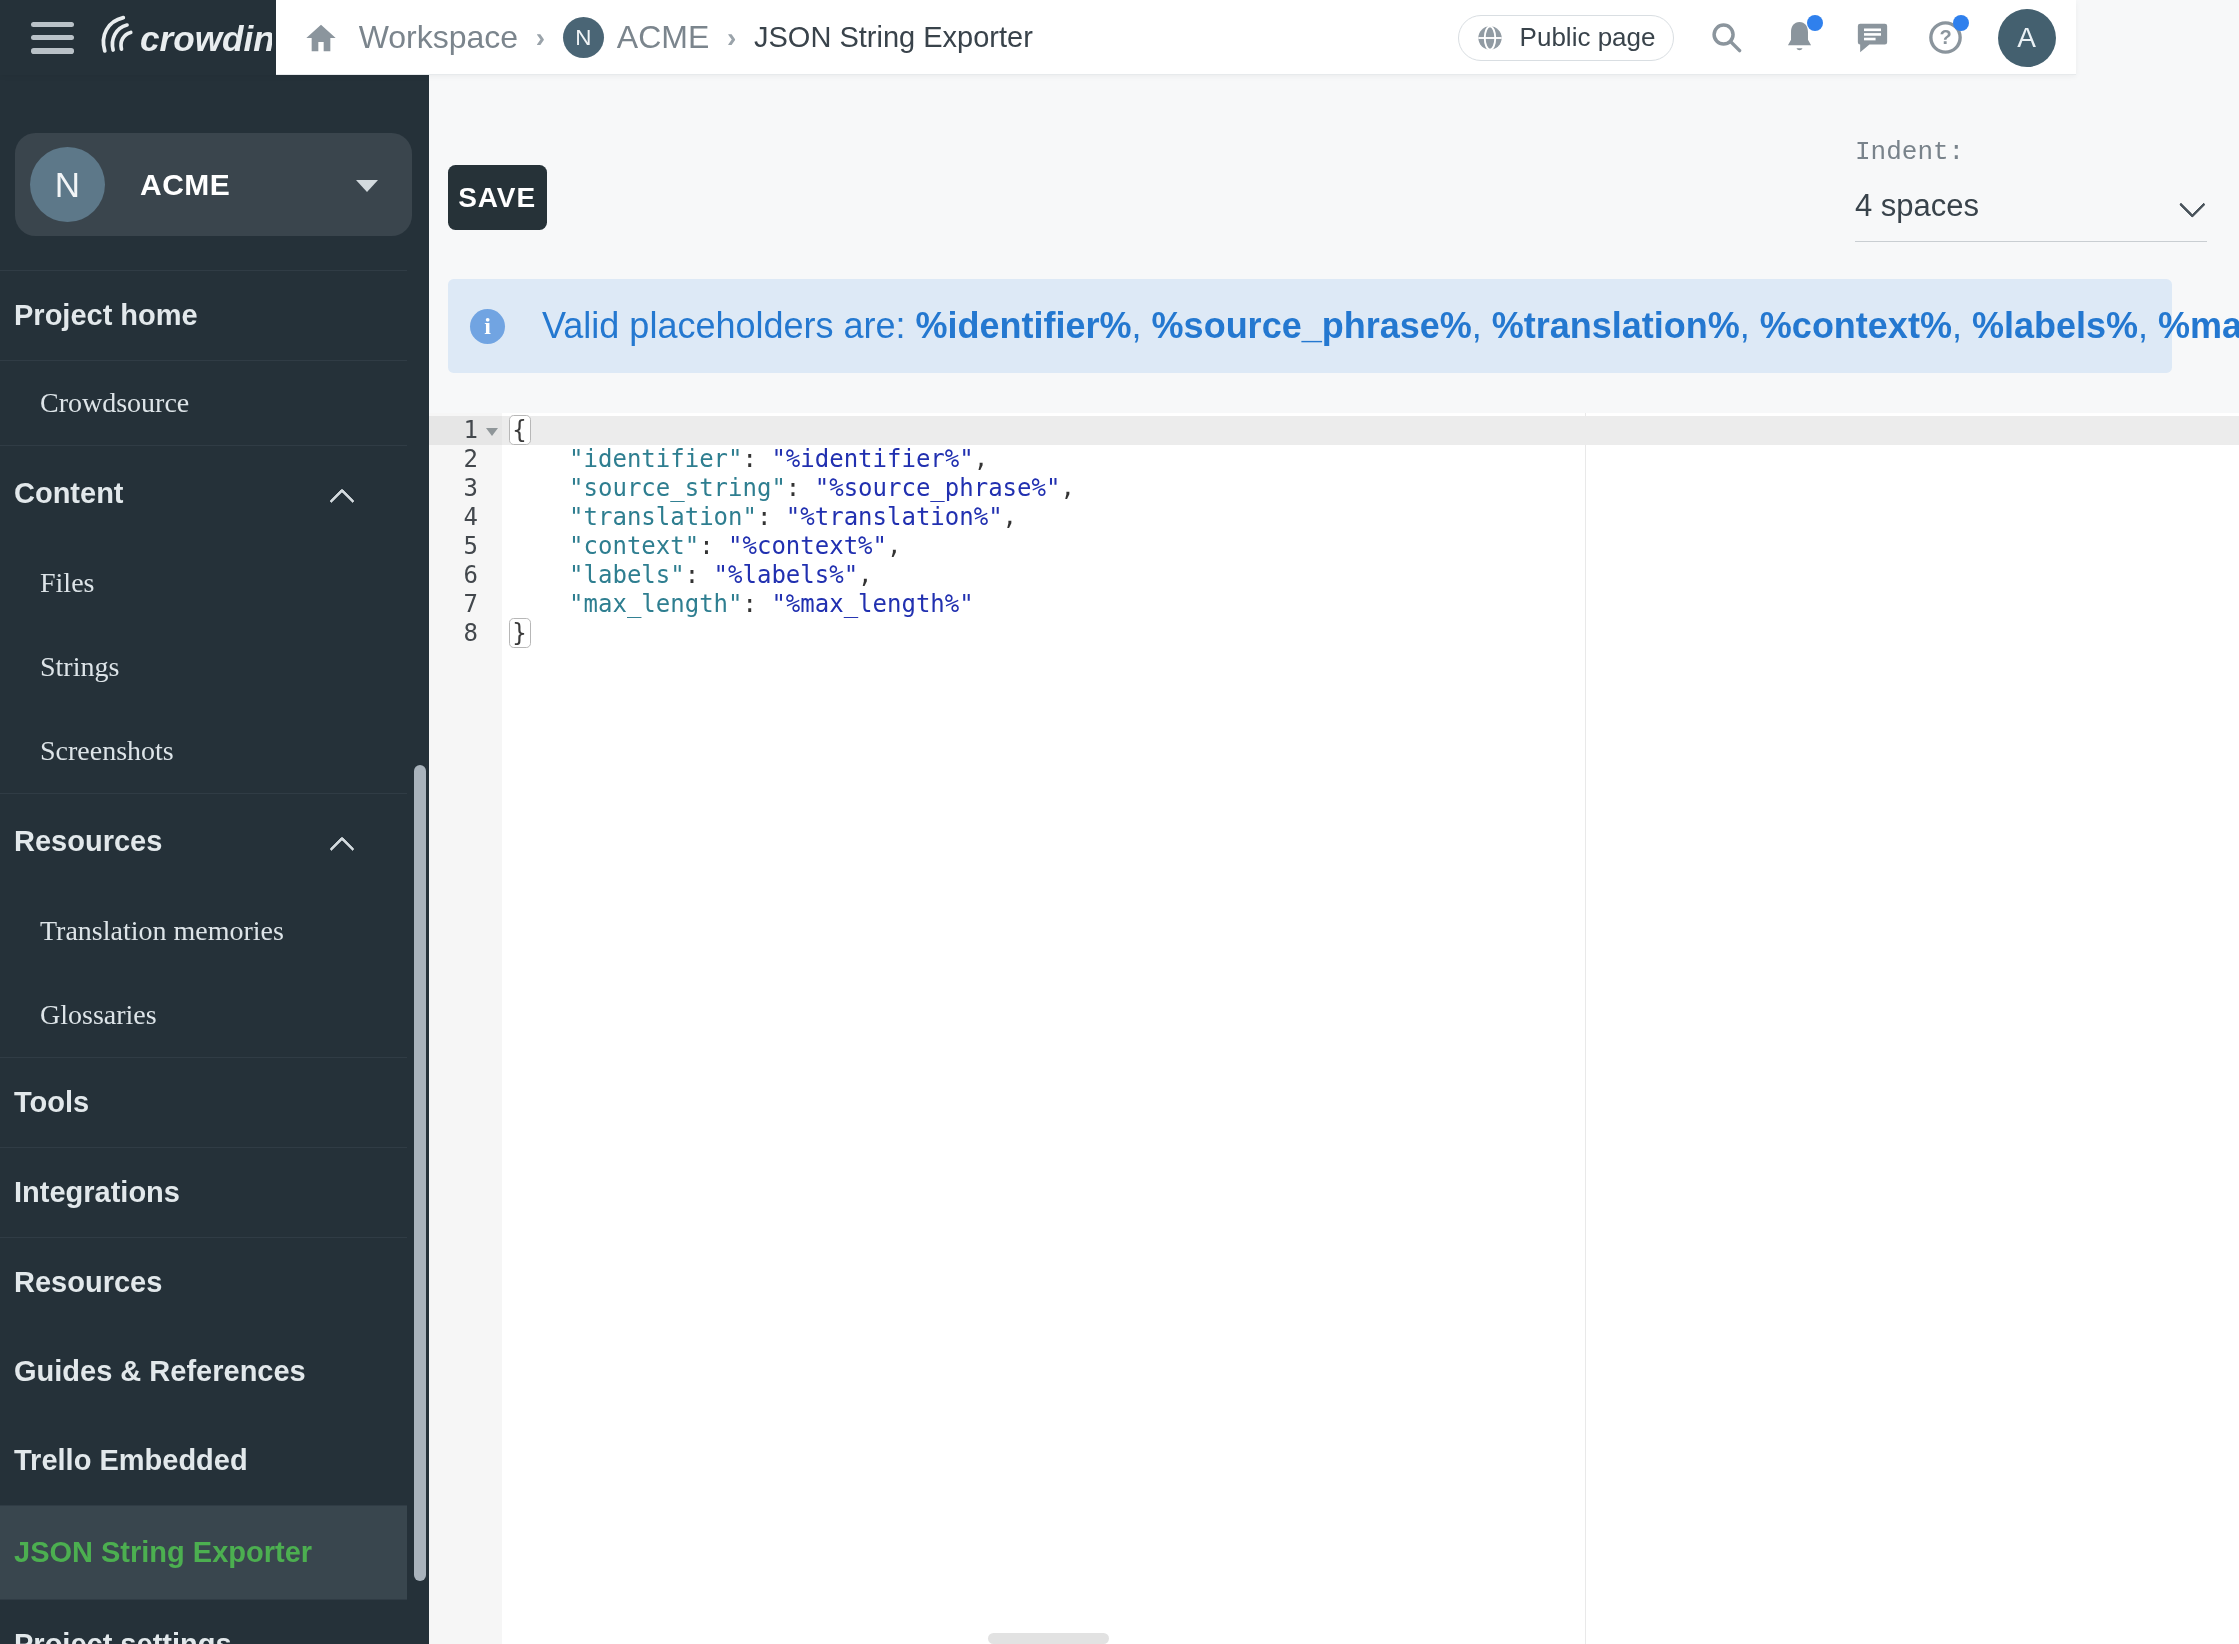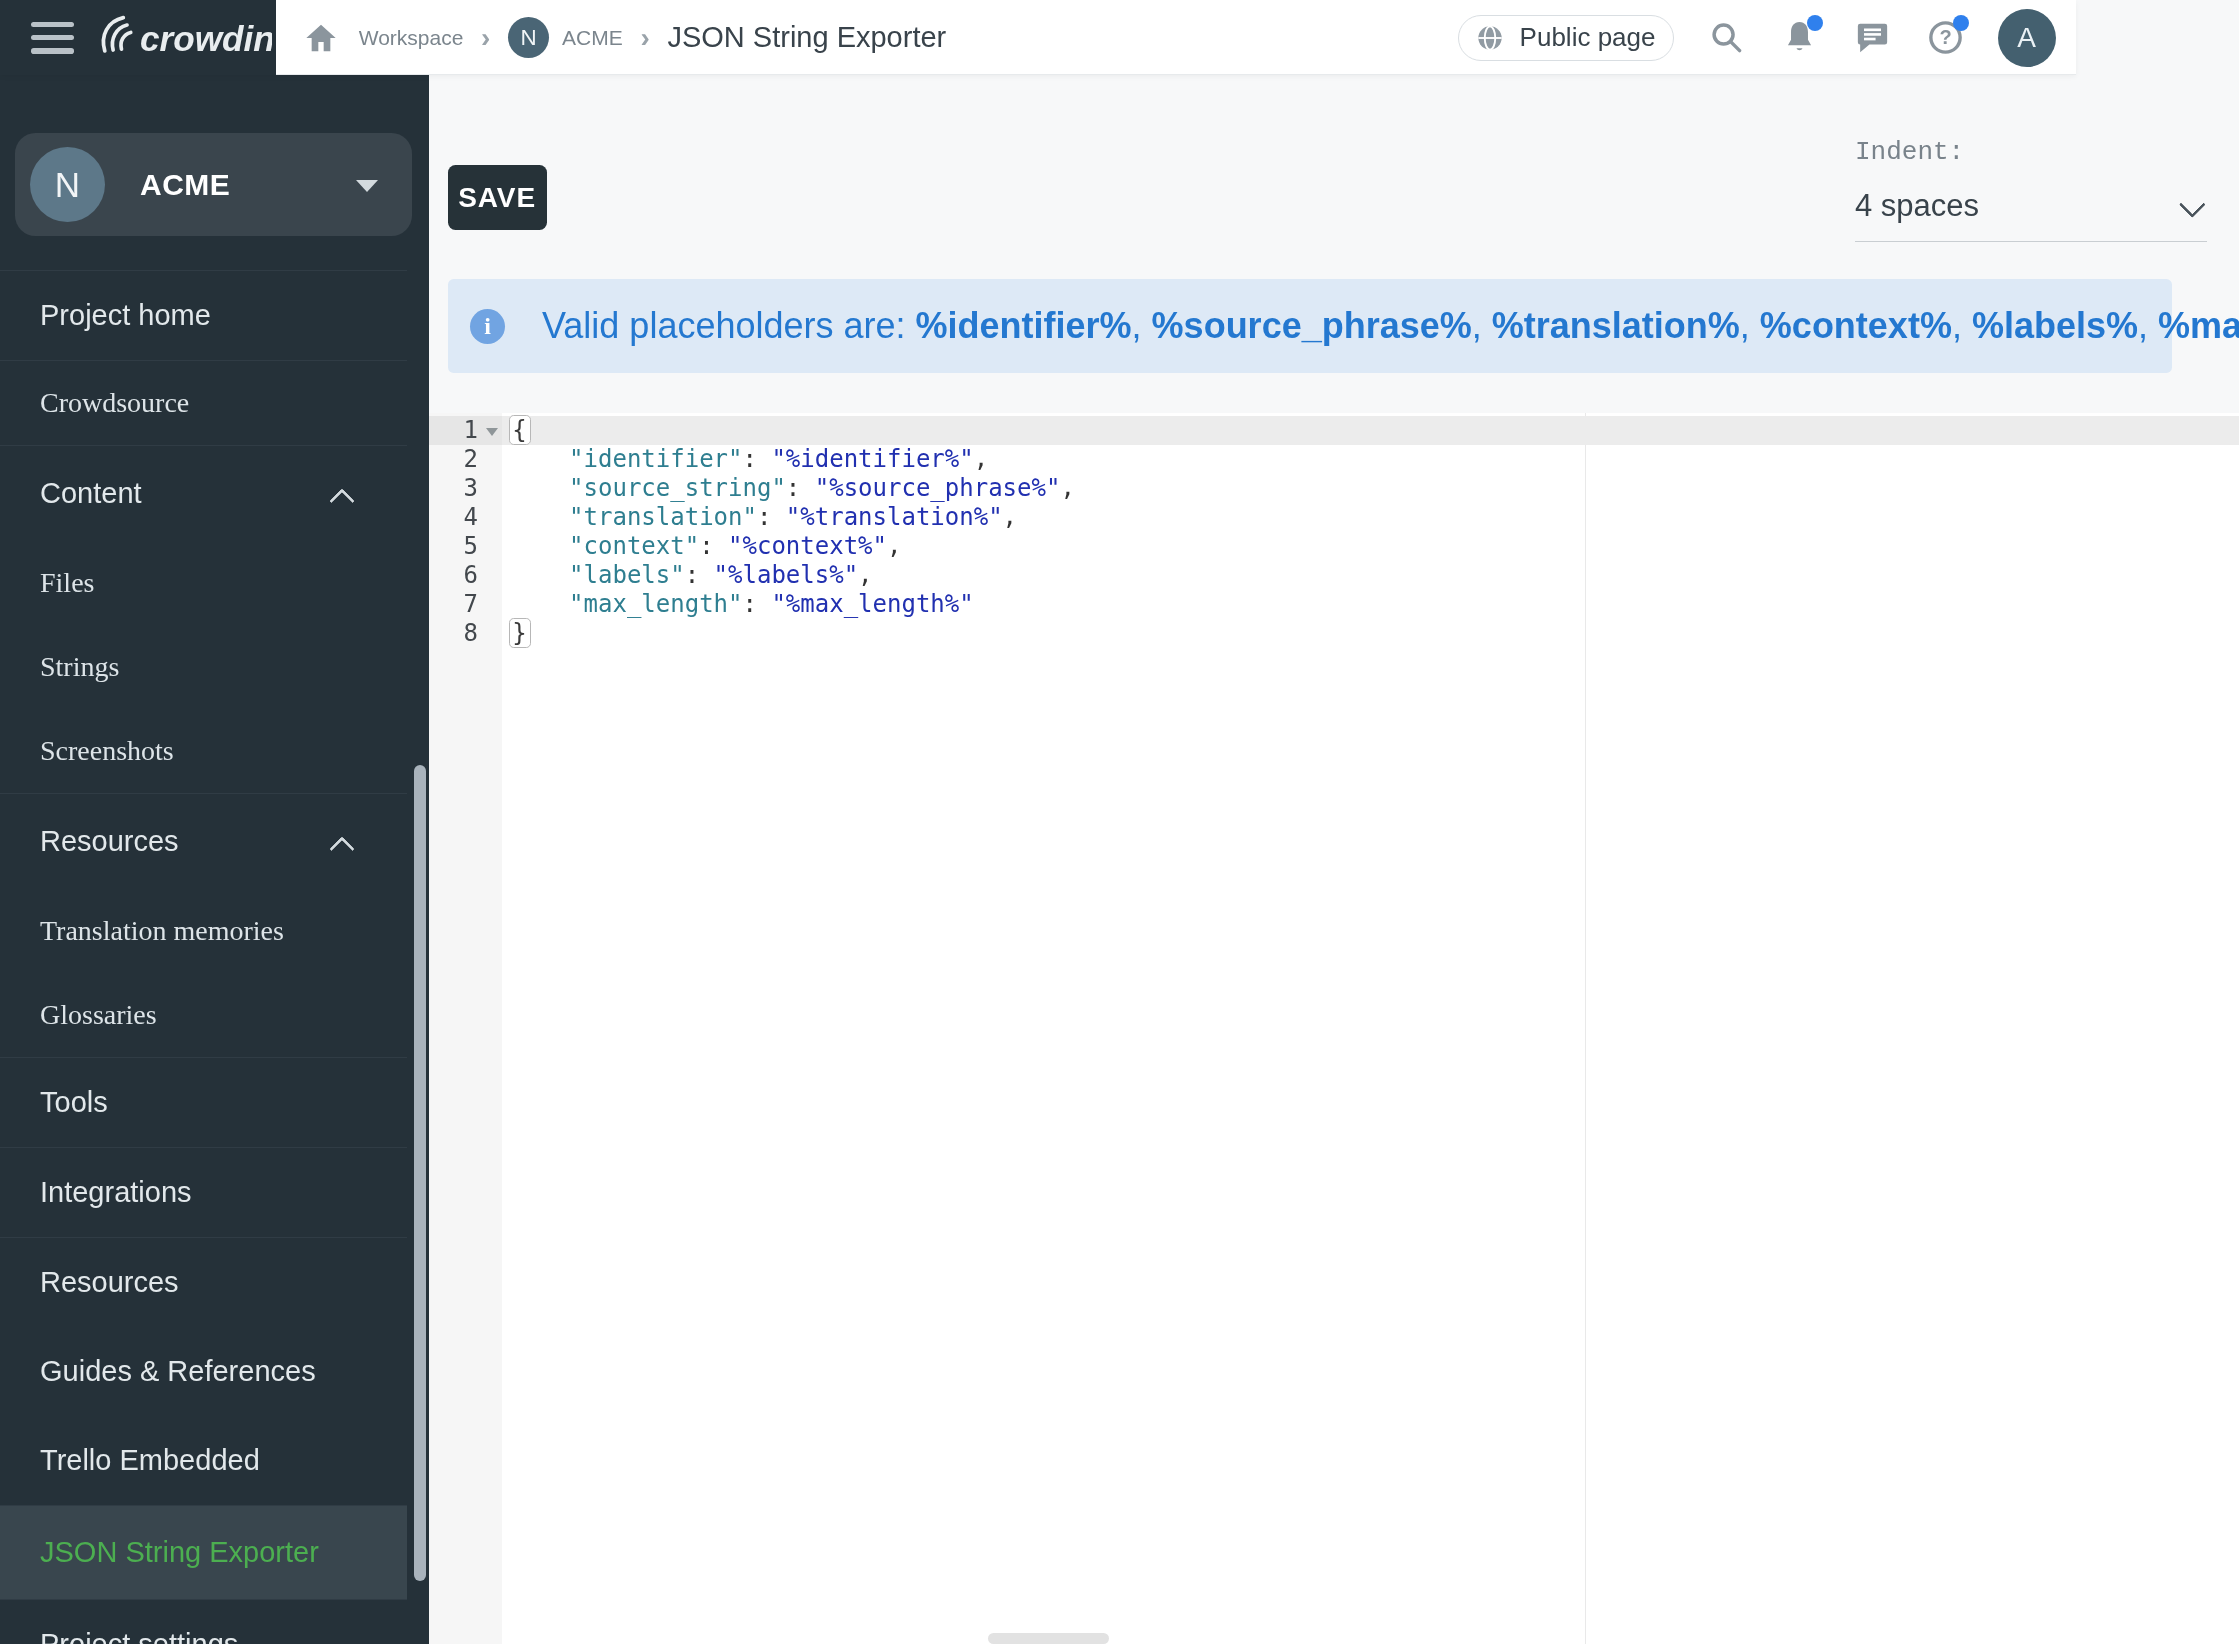--- a/index.html
+++ b/index.html
@@ -12,21 +12,21 @@
             border-bottom:1.9px solid #e7eaec; box-shadow:0 1.9px 5.6px rgba(0,0,0,.05); z-index:30;
             display:flex; align-items:center; }
   .brandblock { position:absolute; left:0; top:0; width:276px; height:75px; background:#253139;
                 display:flex; align-items:center; }
   .hamburger { margin-left:31px; width:43px; height:32px; display:flex; flex-direction:column;
                justify-content:space-between; cursor:pointer; }
   .hamburger span { display:block; height:5.6px; border-radius:2.8px; background:#b9c1c7; }
   .logo { margin-left:20.5px; display:flex; align-items:center; }
 
   .crumbs { position:absolute; left:300px; top:0; height:75px; display:flex; align-items:center; gap:17.7px; }
-  .crumb-link { font-size:21px; color:#7b858d; cursor:pointer; }
+  .crumb-link { font-size:32px; color:#7b858d; cursor:pointer; }
   .crumb-sep { color:#9aa3aa; font-size:28px; font-weight:bold; }
   .crumb-proj { display:flex; align-items:center; gap:13px; cursor:pointer; }
   .ncirc { width:41px; height:41px; border-radius:50%; background:#4a6575; color:#f1f5f7;
            font-size:22.4px; display:flex; align-items:center; justify-content:center; }
   .crumb-title { font-size:29px; color:#39434b; font-weight:500; }
 
   .topright { position:absolute; right:20.5px; top:0; height:75px; display:flex; align-items:center; gap:32px; }
   .pill { display:flex; align-items:center; gap:16px; border:1.9px solid #d9dee2; border-radius:28px;
           padding:6.5px 17px; cursor:pointer; background:#fff; }
   .pill-label { font-size:26px; color:#39434b; font-weight:500; }
@@ -43,22 +43,22 @@
   .org { margin:58px 17px 34px 15px; height:103px; background:#3a454d; border-radius:20.5px;
          display:flex; align-items:center; cursor:pointer; position:relative; }
   .org-avatar { width:75px; height:75px; border-radius:50%; background:#5d7889; color:#f2f5f7;
                 font-size:35px; display:flex; align-items:center; justify-content:center; margin-left:15px; }
   .org-name { margin-left:35px; color:#ffffff; font-size:30px; font-weight:600; letter-spacing:0.5px; }
   .org-caret { position:absolute; right:34px; top:50%; margin-top:-4.7px; width:0; height:0;
                border-left:11.2px solid transparent; border-right:11.2px solid transparent;
                border-top:12px solid #d3dade; }
   .sb-groups { width:407px; }
   .sb-group { border-top:1.9px solid #303c45; }
-  .sb-row { display:flex; align-items:center; color:#e2e8eb; font-size:29px; font-weight:400;
-            padding-left:40px; height:89px; cursor:pointer; position:relative; }
+  .sb-row { display:flex; align-items:center; color:#e2e8eb; font-size:29px; font-weight:700;
+            padding-left:14px; height:89px; cursor:pointer; position:relative; }
   .sb-row.sub { padding-left:40px; font-weight:400; font-size:28px; height:84px; color:#dde4e8;font-family:Liberation Serif, serif; }
   .sb-row.header { height:95px; }
   .sb-row.active { background:#39464e; color:#4caf50; height:93px; }
   .sb-chev { position:absolute; right:54px; top:50%; width:20.5px; height:20.5px; margin-top:-5.6px; }
   .sb-chev::before { content:""; position:absolute; left:0; top:3.7px; width:15px; height:15px;
                      border-left:3.7px solid #d3dade; border-top:3.7px solid #d3dade;
                      transform:rotate(45deg); border-radius:1.9px; }
   .sb-scroll { position:absolute; right:2.8px; top:690px; width:12px; height:816px;
                background:#a9b3bc; border-radius:6.5px; cursor:pointer; }
 

